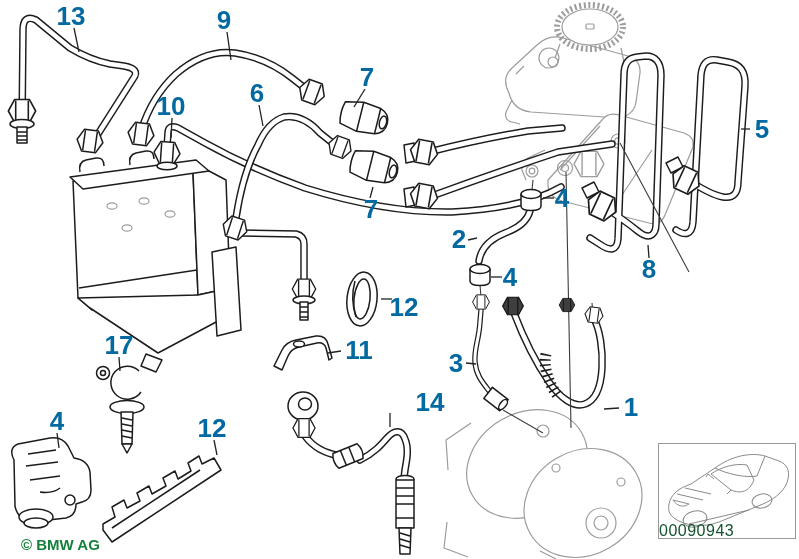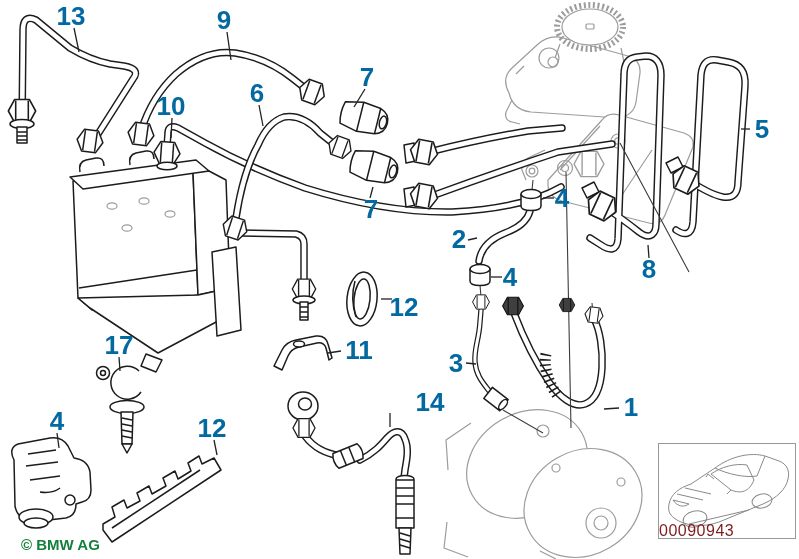--- a/index.html
+++ b/index.html
@@ -28,21 +28,21 @@
   .copyright {
     position:absolute; left:21px; top:536px;
     font-weight:700; font-size:15px; color:#15803d;
   }
   .thumb-box {
     position:absolute; left:658px; top:443px; width:138px; height:96px;
     border:1px solid #999; background:#fff; box-sizing:border-box;
   }
   .drawing-number {
     position:absolute; left:659px; top:522px;
-    font-size:16px; color:#7f1d1d; letter-spacing:0.5px;
+    font-size:16px; color:#14532d; letter-spacing:0.5px;
   }
 </style>
 </head>
 <body>
 
 <div class="stage">
 
   <svg class="layer" width="799" height="559" viewBox="0 0 799 559">
     <defs>
       <g id="hex">

